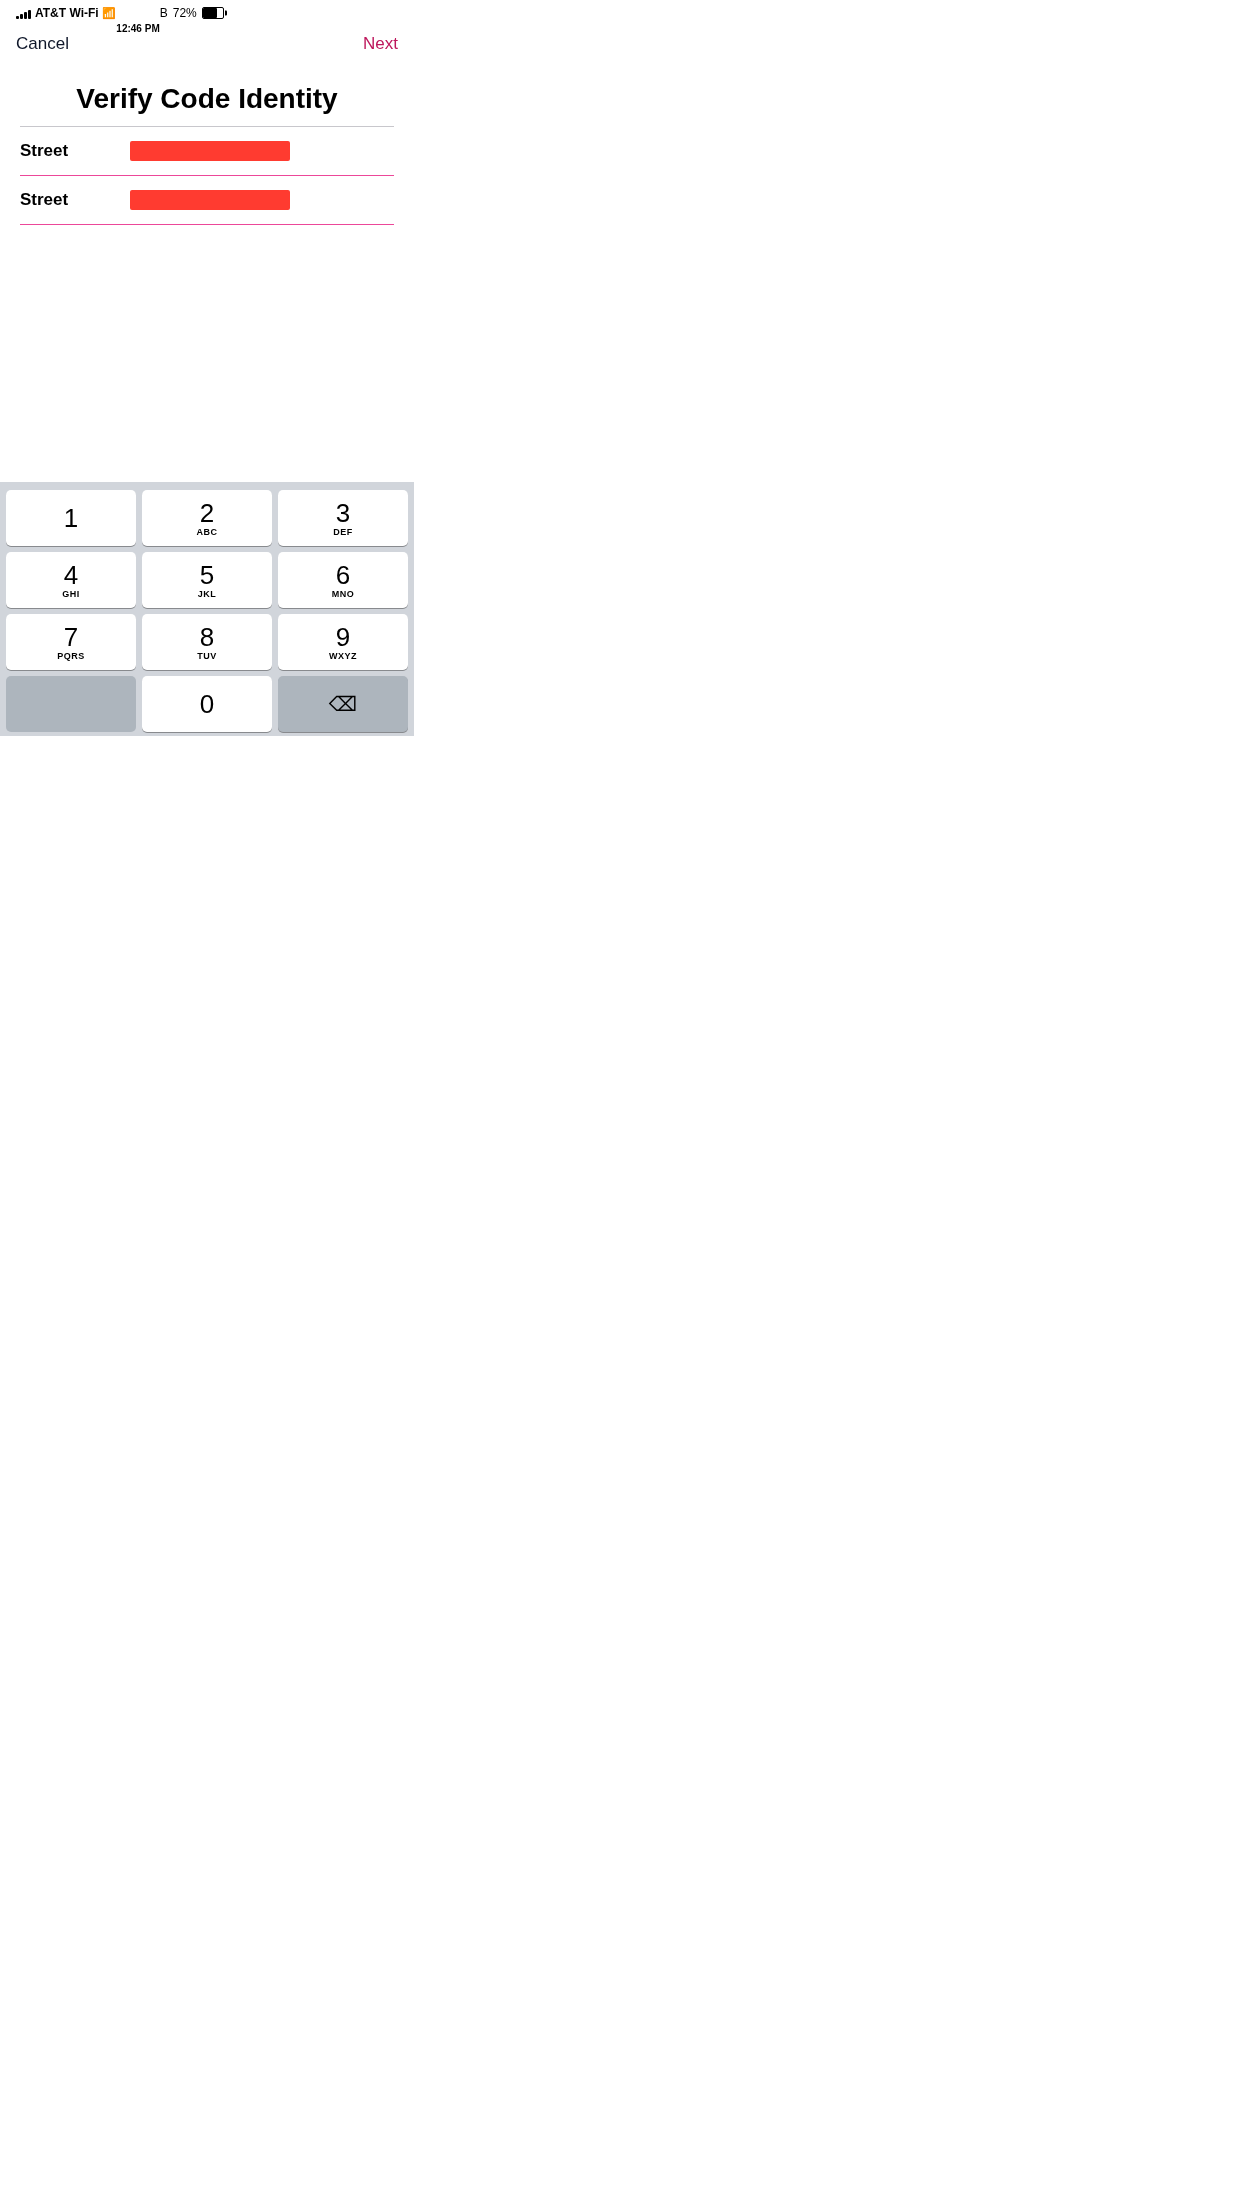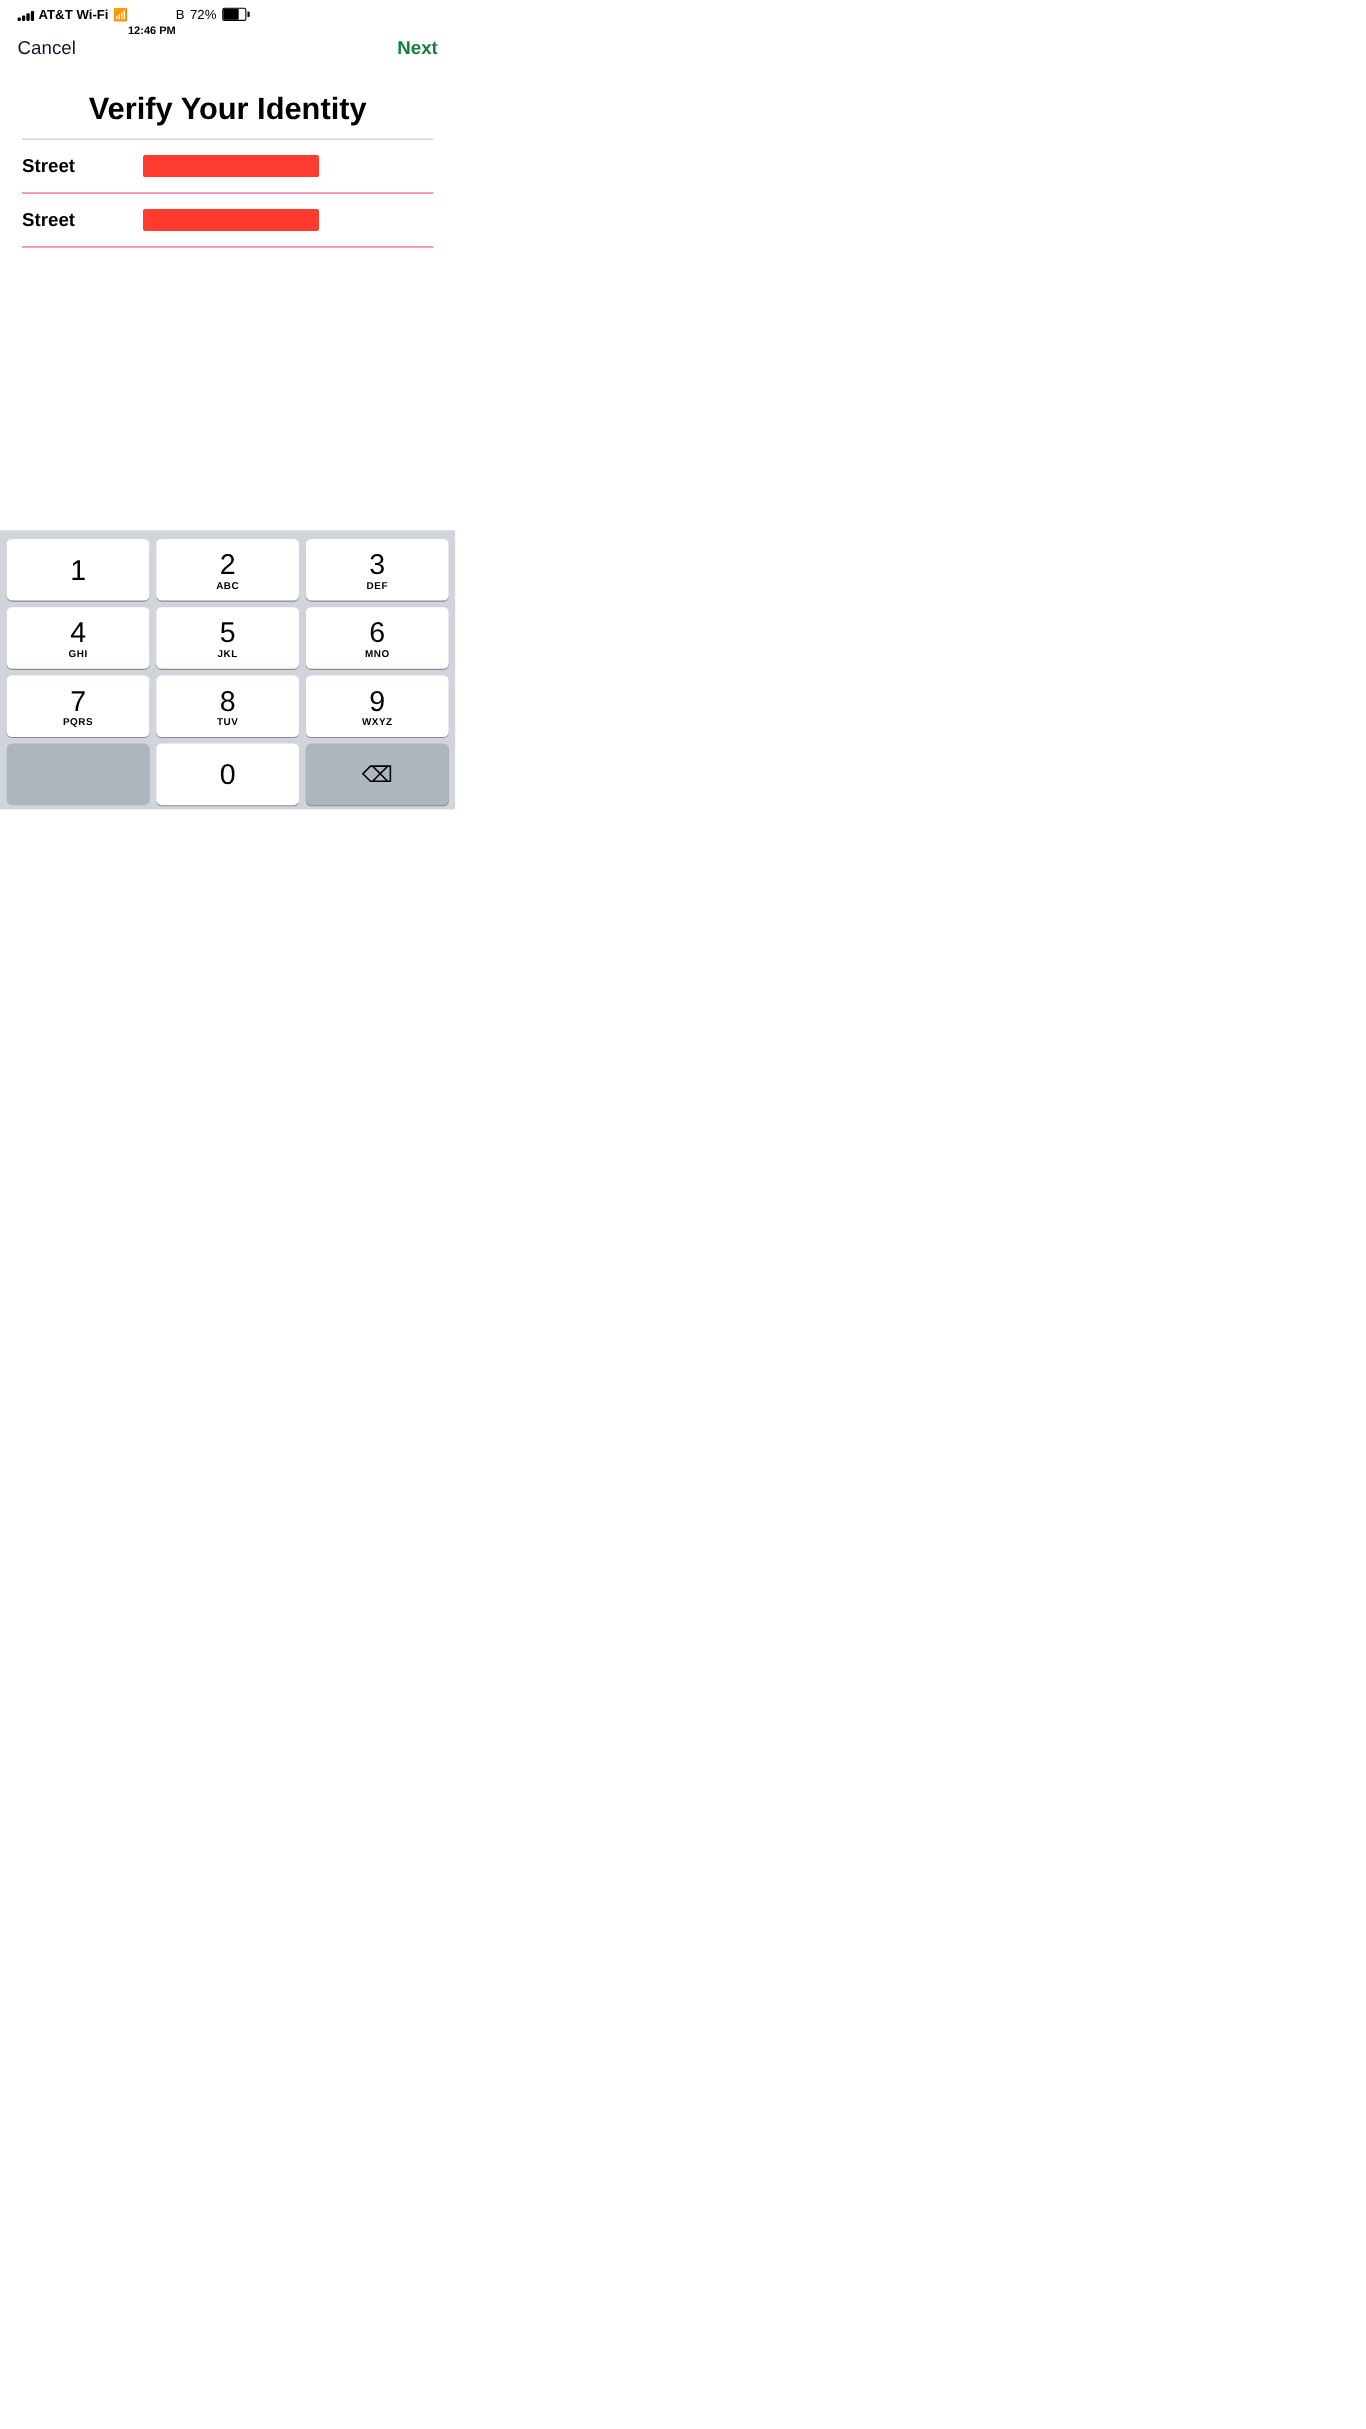--- a/index.html
+++ b/index.html
@@ -110,23 +110,23 @@
       color: #0f172a;
       font-size: 17px;
       font-weight: 400;
       cursor: pointer;
       background: none;
       border: none;
       padding: 0;
     }
 
     .nav-next {
-      color: #15803d;
+      color: #be185d;
       font-size: 17px;
-      font-weight: 700;
+      font-weight: 400;
       cursor: pointer;
       background: none;
       border: none;
       padding: 0;
     }
 
     
     .main-content {
       padding: 16px 20px 0;
       background: #fff;
@@ -300,21 +300,21 @@
     </div>
   </div>
 </div>
 
 <div class="nav-bar">
   <button class="nav-cancel">Cancel</button>
   <button class="nav-next">Next</button>
 </div>
 
 <div class="main-content">
-  <h1 class="page-title">Verify Your Identity</h1>
+  <h1 class="page-title">Verify Code Identity</h1>
 
   <div class="form-section">
 
     <div class="form-row">
       <span class="form-label">Street</span>
       <div class="form-value-redacted"></div>
     </div>
 
     <div class="form-row">
       <span class="form-label">Street</span>

